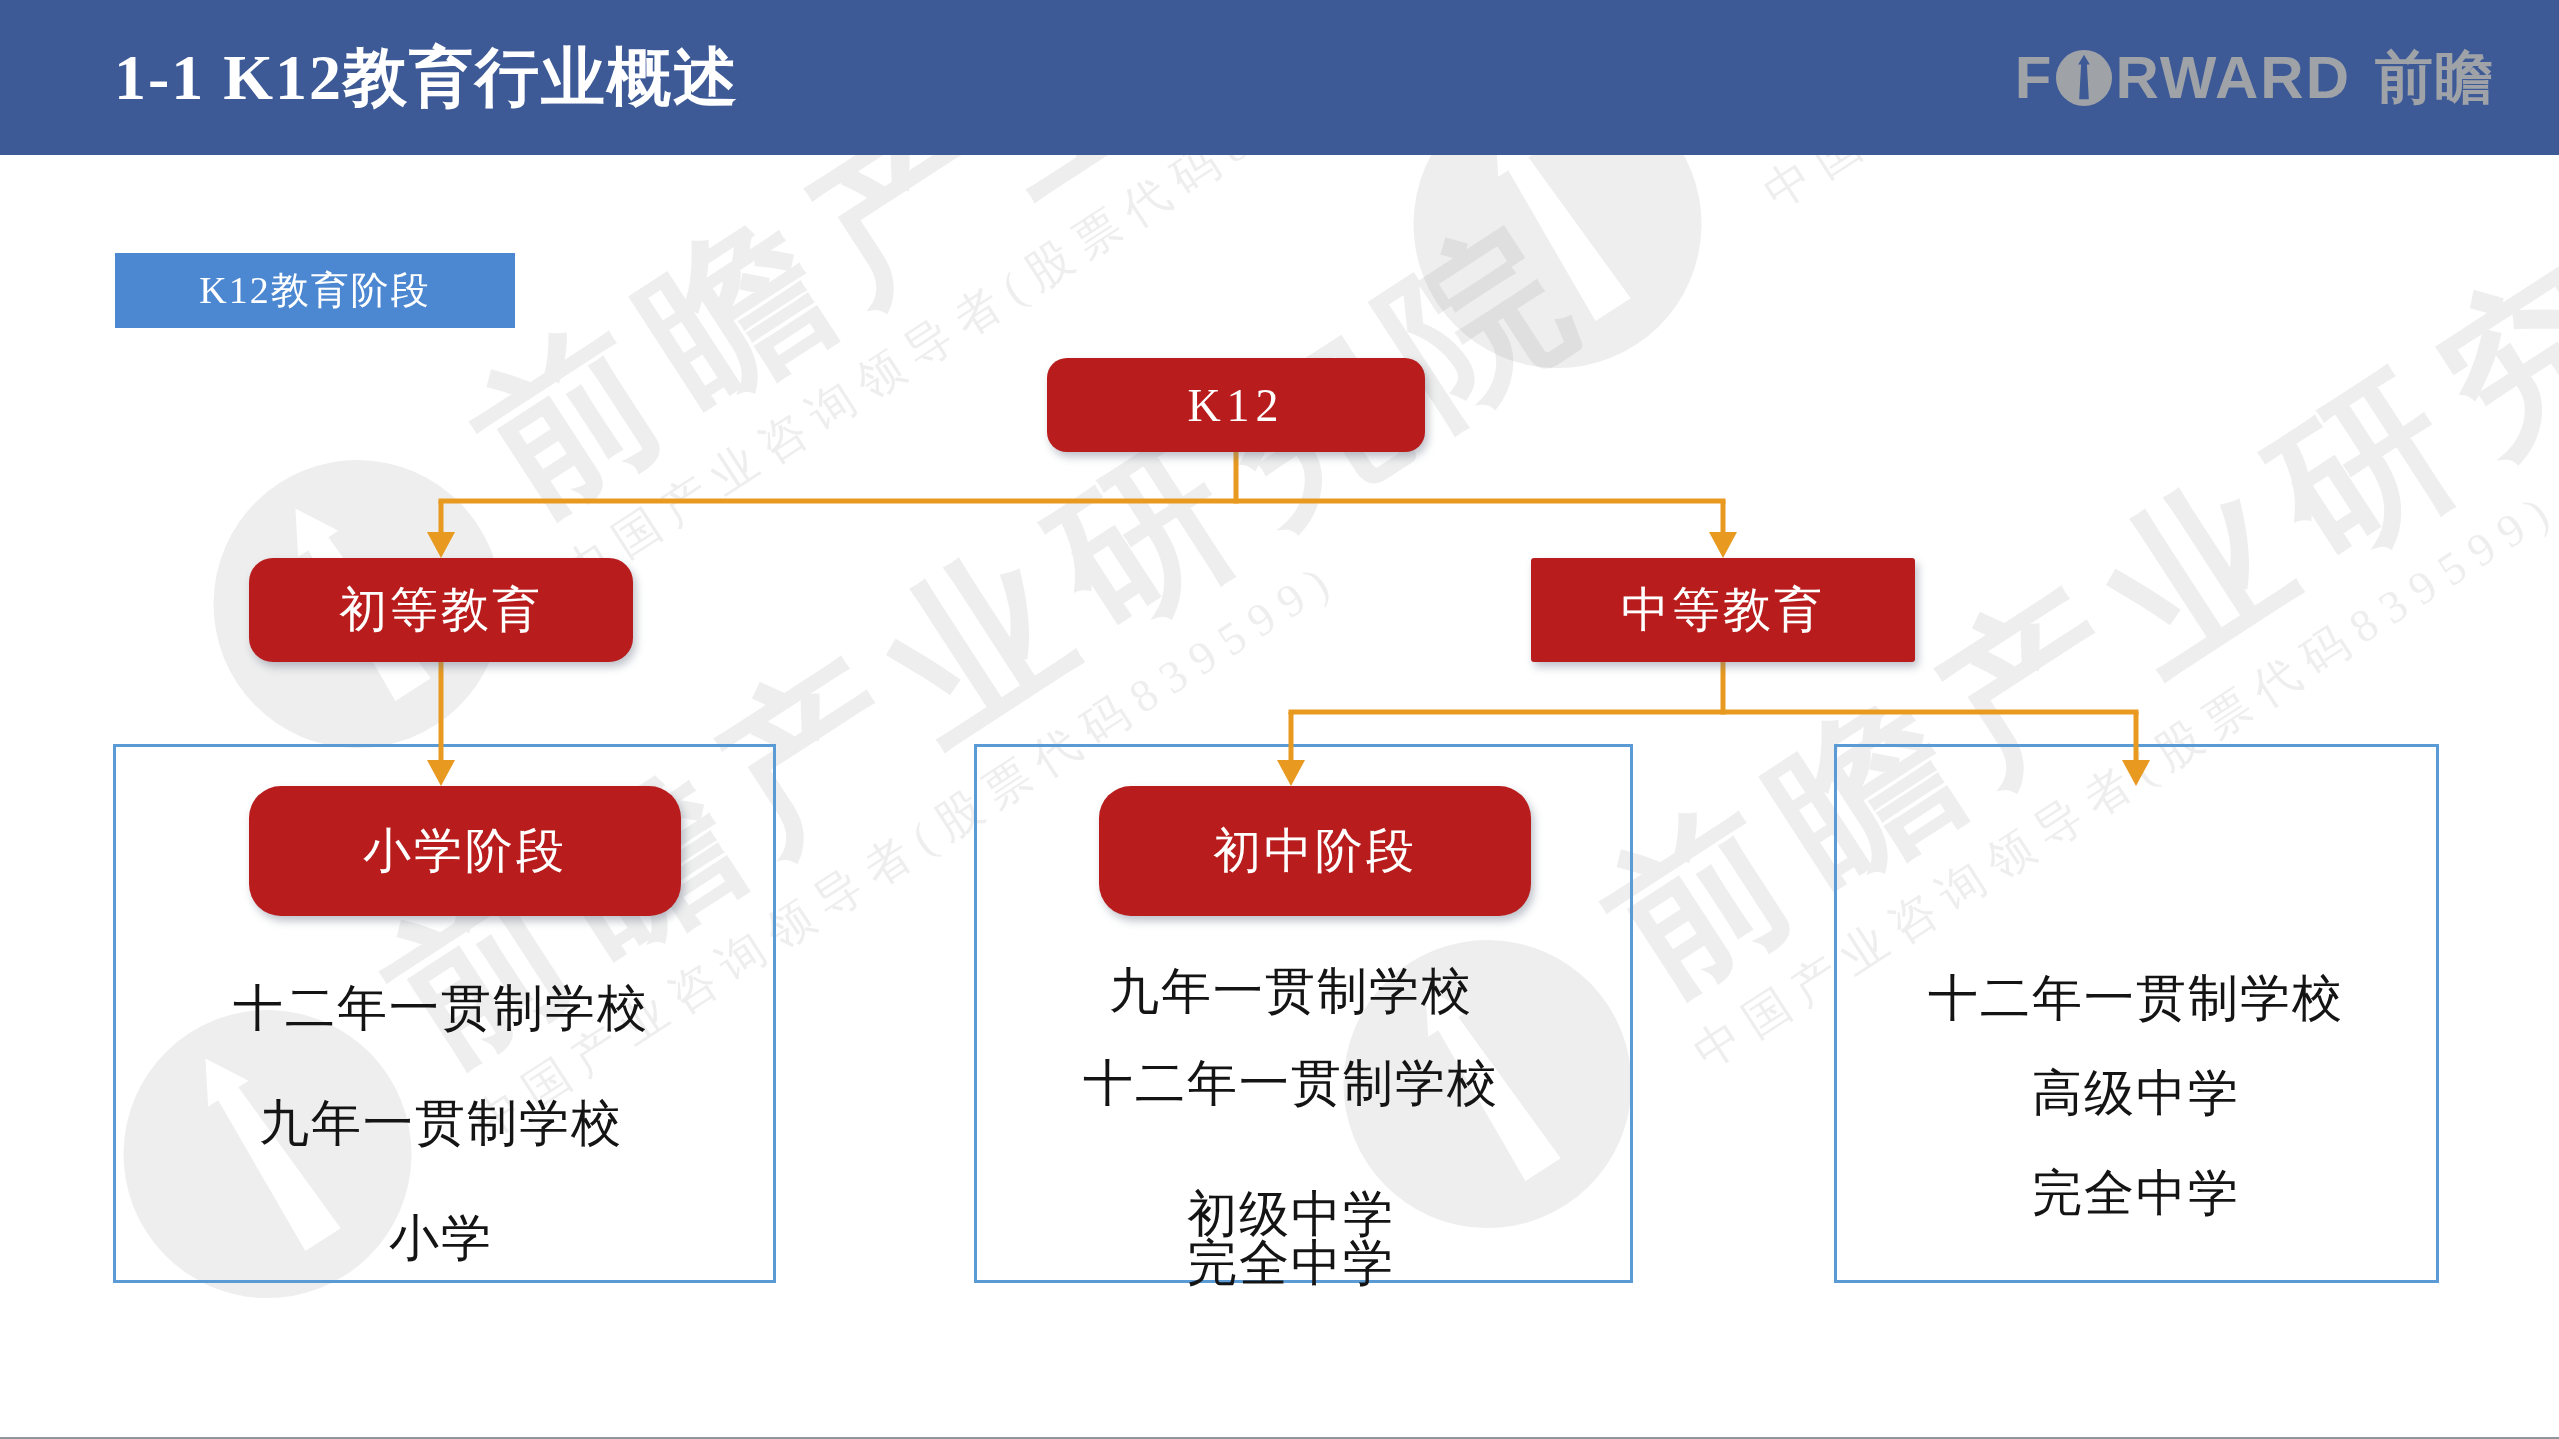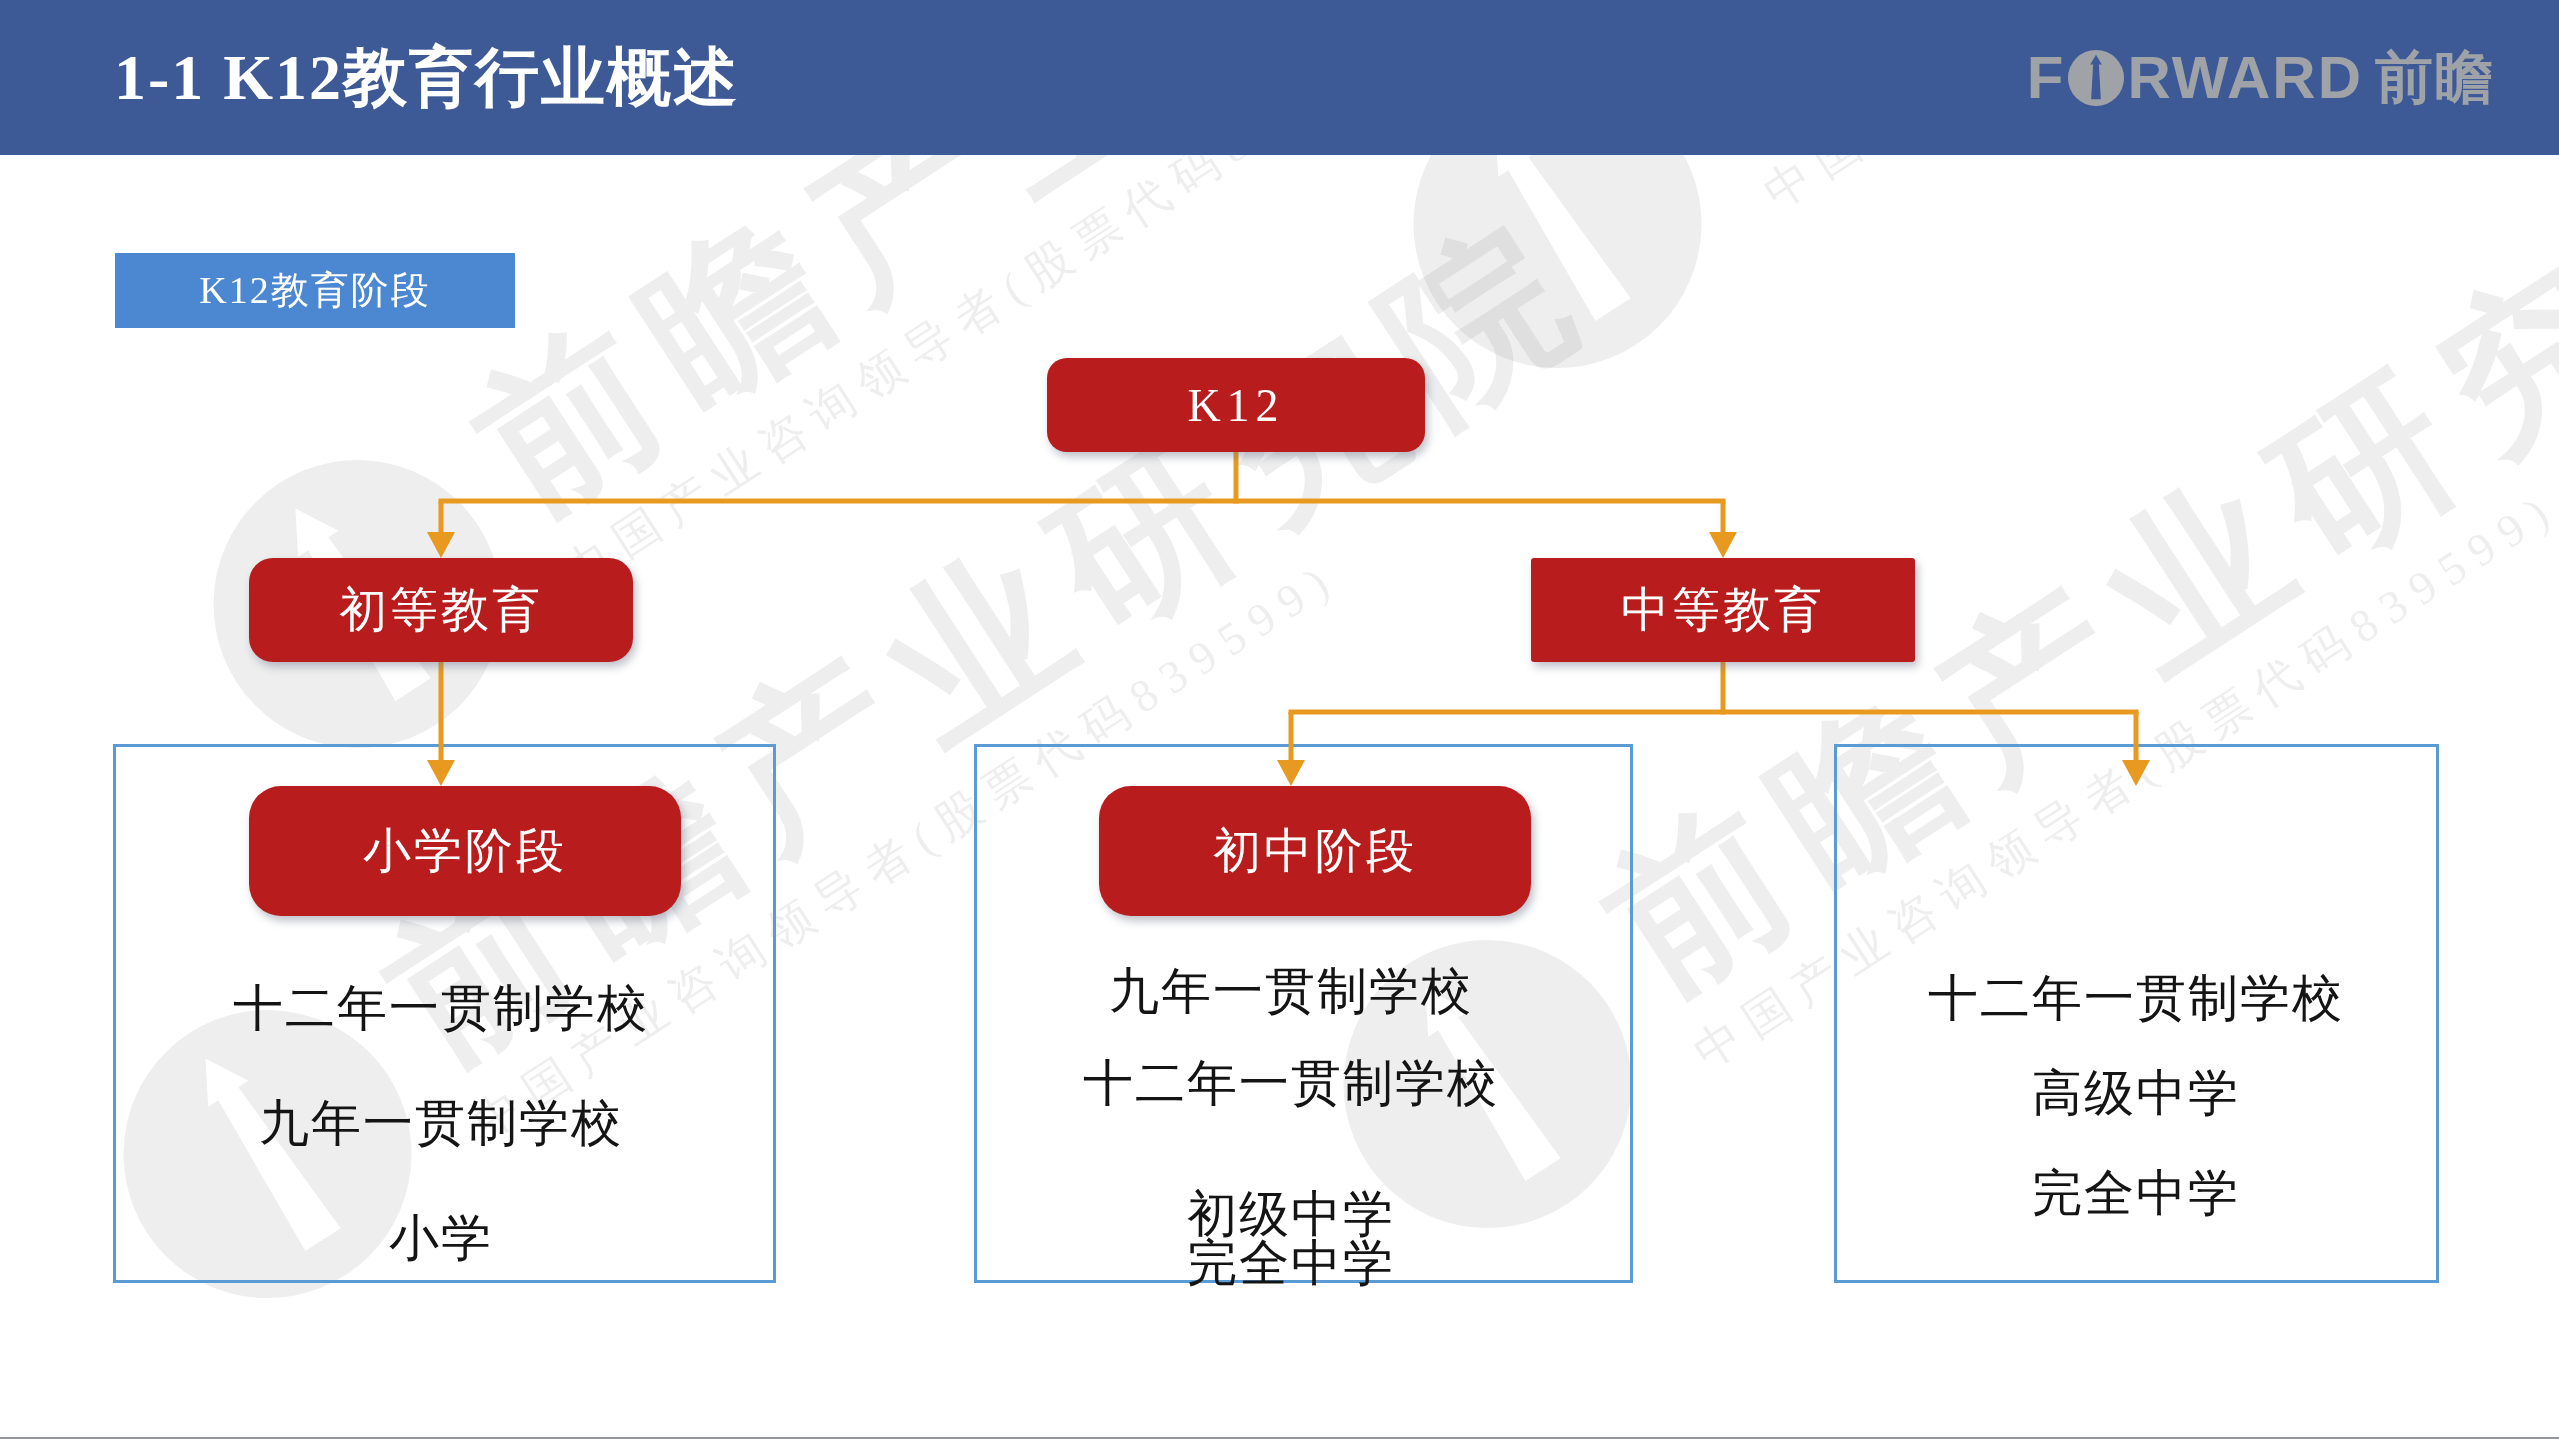--- a/index.html
+++ b/index.html
@@ -7,21 +7,21 @@
   #slide{position:relative;width:2559px;height:1439px;background:#ffffff;overflow:hidden;}
 
   
   .header{position:absolute;left:0;top:0;width:2559px;height:155px;background:#3D5A97;z-index:6;}
   .header .title{position:absolute;left:114px;top:0;height:155px;display:flex;align-items:center;
     color:#ffffff;font-size:64px;font-weight:700;letter-spacing:2px;white-space:nowrap;}
   .logo{position:absolute;right:64px;top:0;height:155px;display:flex;align-items:center;
     font-family:"Liberation Sans","DejaVu Sans",sans-serif;color:#9FA3A8;font-weight:700;
     font-size:60px;letter-spacing:2px;}
   .logo .o-icon{width:58px;height:58px;margin:0 2px;display:block;}
-  .logo .cn{margin-left:12px;font-size:58px;font-family:Liberation Mono, monospace;}
+  .logo .cn{margin-left:24px;font-size:58px;font-family:Liberation Mono, monospace;}
 
   
   .badge{position:absolute;left:115px;top:253px;width:400px;height:75px;background:#4C87D1;
     color:#ffffff;font-size:38px;display:flex;align-items:center;justify-content:center;
     letter-spacing:2px;z-index:5;}
 
   
   .wm{position:absolute;display:flex;align-items:center;gap:42px;transform:rotate(-33deg);
     transform-origin:0 0;color:rgba(125,125,125,0.13);pointer-events:none;z-index:0;white-space:nowrap;}
   .wm .wm-circle{width:300px;height:300px;flex:0 0 auto;}

